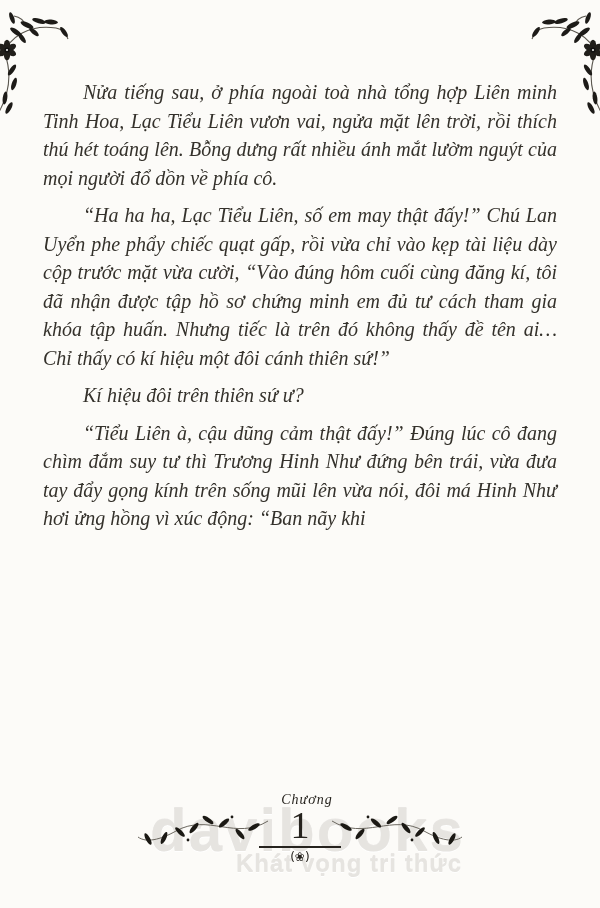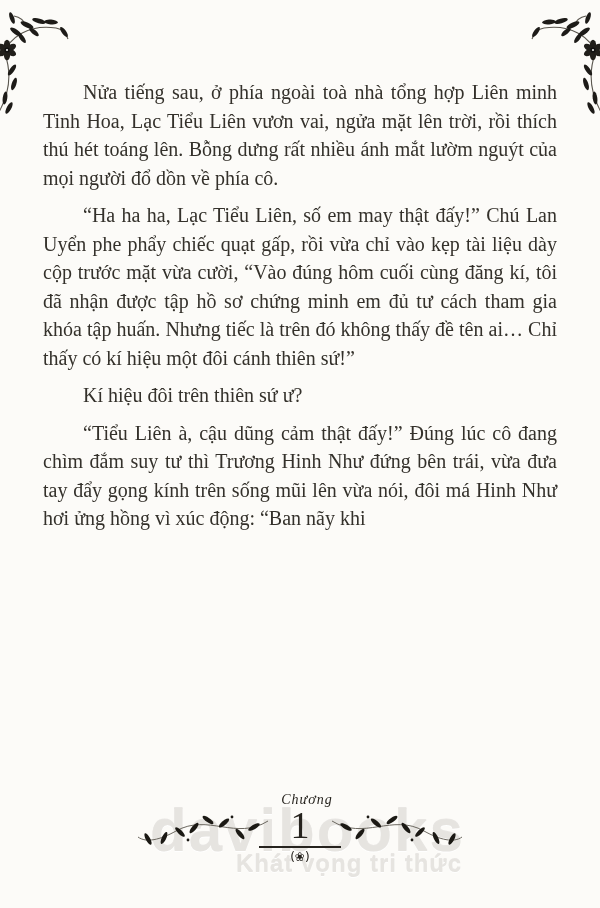--- a/index.html
+++ b/index.html
@@ -17,20 +17,21 @@
   .corner.right { right:-6px; transform:scaleX(-1); }
 
   
   .text-block {
     position:absolute;
     left:43px; top:78px; width:514px;
     color: var(--text, #34312b);
     font-size:20px;
     line-height:28.5px;
     text-align:justify;
+    font-style:italic;
   }
   .text-block p {
     margin:0 0 9px 0;
     text-indent:40px;
   }
 
   
   .wm {
     position:absolute;
     color: var(--wm, #e6e4e0);

